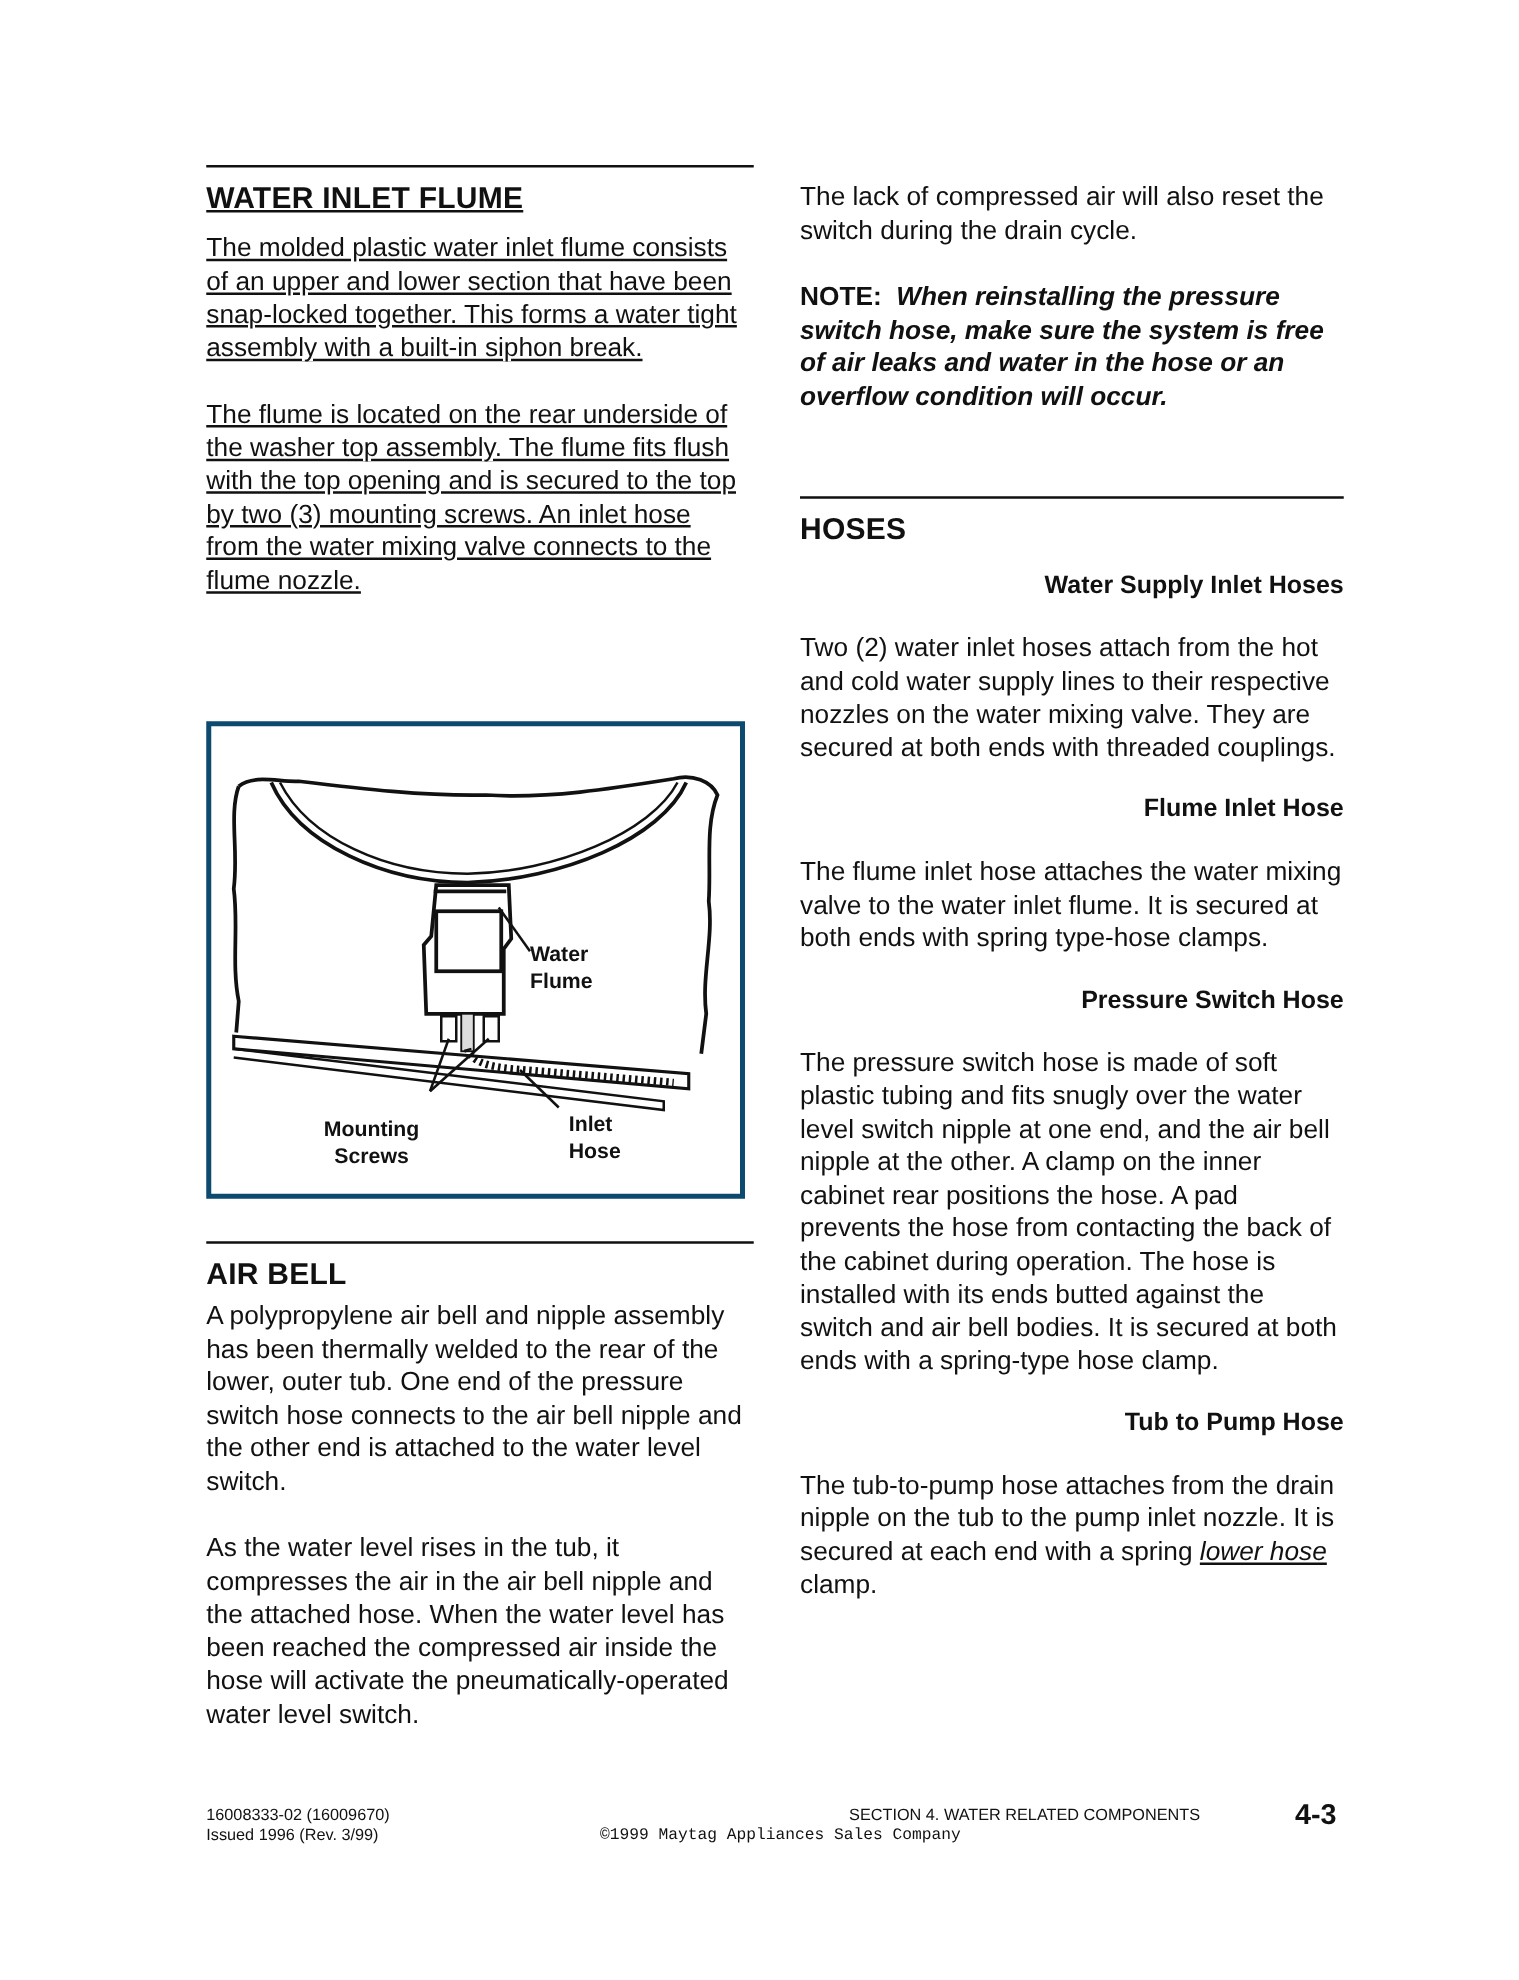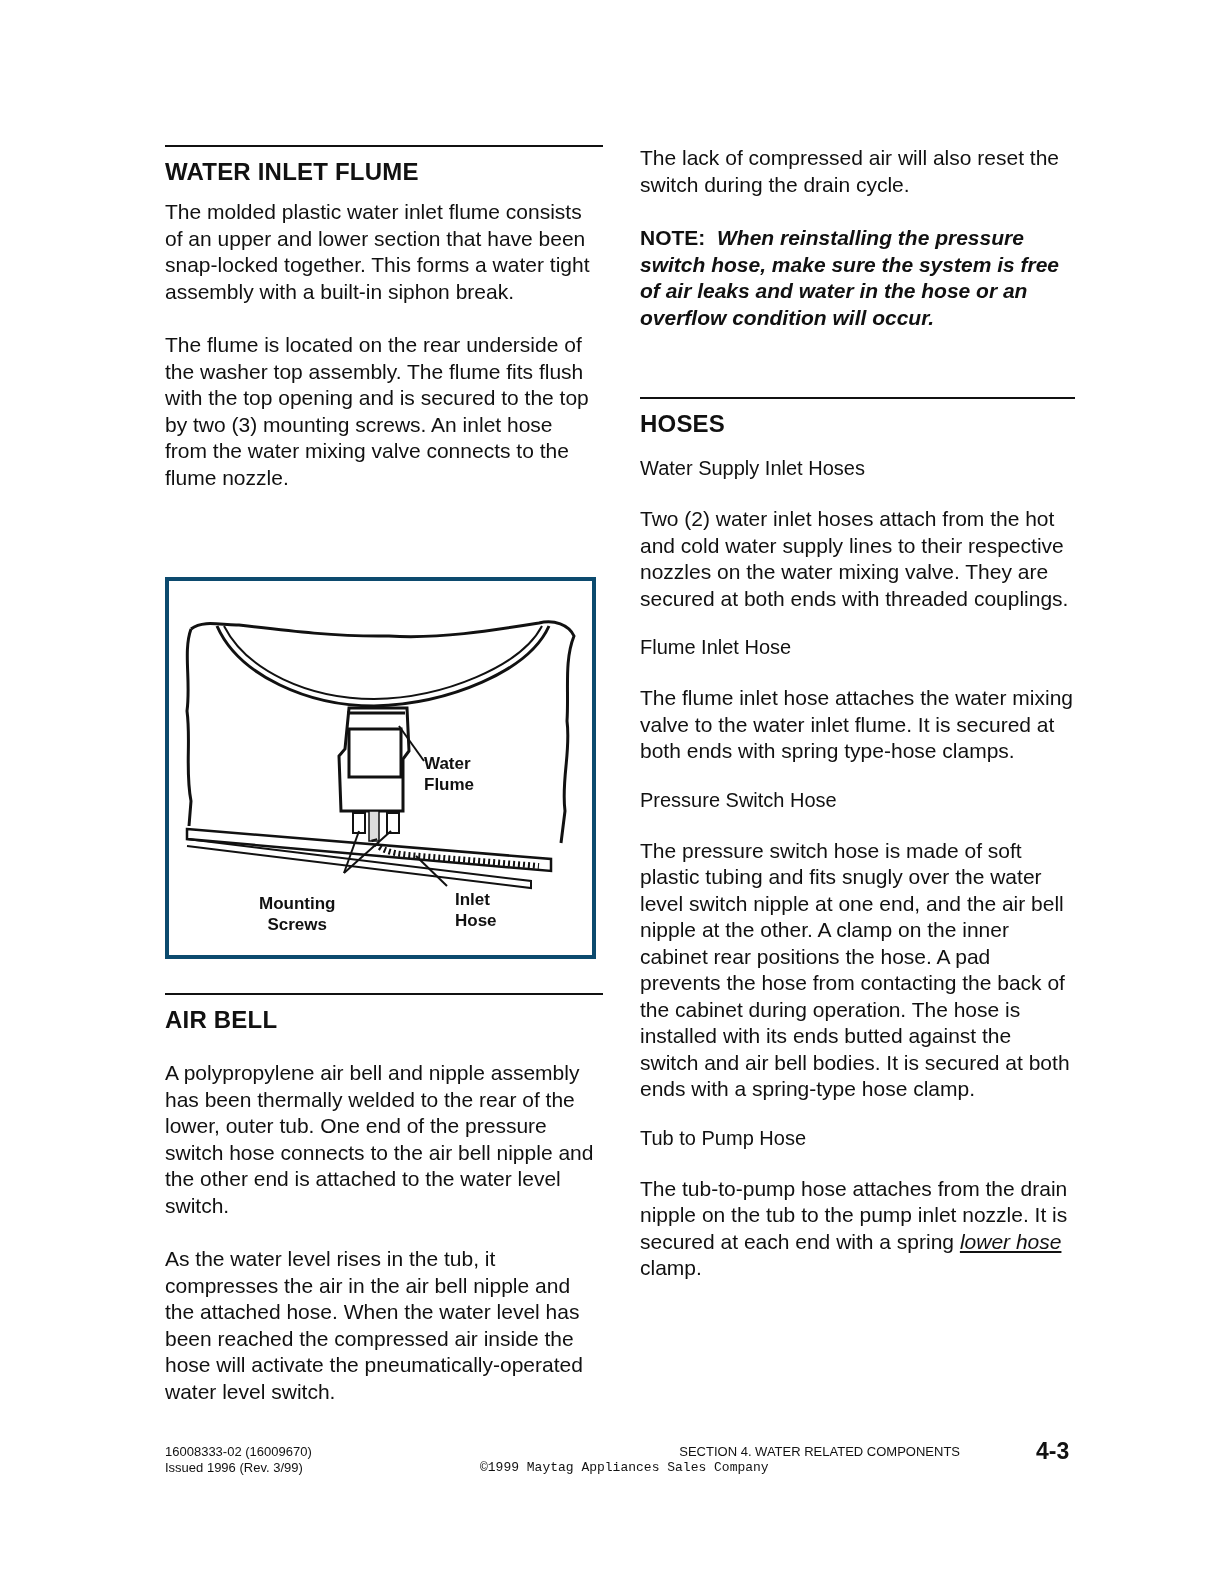--- a/index.html
+++ b/index.html
@@ -8,42 +8,42 @@
     font-family: "Liberation Sans", sans-serif; color: #111;
   }
   .col { position: absolute; width: 438px; }
   .col-left { left: 165px; }
   .col-right { left: 640px; }
   .rule { border-top: 2px solid #111; height: 0; }
   h2 {
     margin: 0; font-size: 24px; font-weight: bold; letter-spacing: 0.2px;
   }
   h3 {
-    margin: 0; font-size: 20px; font-weight: normal;
+    margin: 0; font-size: 20px; font-weight: bold; text-align: right;
   }
   p {
     margin: 0; font-size: 21px; line-height: 26.5px;
   }
   .note { font-weight: bold; }
   .note em { font-style: italic; }
   .figure {
     position: absolute; left: 165px; top: 577px; width: 423px; height: 374px;
     border: 4px solid #0c4a6e;
   }
   .fig-label {
     position: absolute; font-weight: bold; font-size: 17px; line-height: 21px; text-align: center;
   }
   .footer { position: absolute; font-size: 13px; line-height: 16px; font-family: "Liberation Sans Narrow", "Liberation Sans", sans-serif; }
   .pagenum { position: absolute; font-size: 23px; font-weight: bold; }
   u em { font-style: italic; }
 </style>
 </head>
 <body>
 
-<div class="col col-left" style="top:145px;">
+<div class="col col-left" style="top:132px;text-decoration:underline;">
   <div class="rule"></div>
   <h2 style="margin-top:11px;">WATER INLET FLUME</h2>
   <p style="margin-top:13px; width:425px;">The molded plastic water inlet flume consists of an upper and lower section that have been snap-locked together. This forms a water tight assembly with a built-in siphon break.</p>
   <p style="margin-top:27px; width:430px;">The flume is located on the rear underside of the washer top assembly. The flume fits flush with the top opening and is secured to the top by two (3) mounting screws. An inlet hose from the water mixing valve connects to the flume nozzle.</p>
 </div>
 
 <div class="figure">
   <svg width="423" height="374" viewBox="0 0 423 374">
 
     <path d="M 22 48 C 35 38, 55 45, 70 44 C 120 50, 170 56, 220 55 C 270 58, 320 50, 370 42 C 385 38, 400 44, 405 55 C 395 80, 400 110, 398 140 C 402 170, 392 200, 396 230 L 392 262" fill="none" stroke="#111" stroke-width="3"></path>
@@ -80,21 +80,21 @@
   </div>
   <div class="fig-label" style="left:286px; top:308px; text-align:left;">
     <div>Inlet</div>
     <div>Hose</div>
   </div>
 </div>
 
 <div class="col col-left" style="top:993px;">
   <div class="rule"></div>
   <h2 style="margin-top:11px;">AIR BELL</h2>
-  <p style="margin-top:26px; width:430px;">A polypropylene air bell and nipple assembly has been thermally welded to the rear of the lower, outer tub. One end of the pressure switch hose connects to the air bell nipple and the other end is attached to the water level switch.</p>
+  <p style="margin-top:6px; width:430px;">A polypropylene air bell and nipple assembly has been thermally welded to the rear of the lower, outer tub. One end of the pressure switch hose connects to the air bell nipple and the other end is attached to the water level switch.</p>
   <p style="margin-top:27px; width:425px;">As the water level rises in the tub, it compresses the air in the air bell nipple and the attached hose. When the water level has been reached the compressed air inside the hose will activate the pneumatically-operated water level switch.</p>
 </div>
 
 <div class="col col-right" style="top:145px;">
   <p style="width:435px;">The lack of compressed air will also reset the switch during the drain cycle.</p>
   <p class="note" style="margin-top:27px; width:420px;">
     <span>NOTE:</span>&nbsp;
     <em>When reinstalling the pressure switch hose, make sure the system is free of air leaks and water in the hose or an overflow condition will occur.</em>
   </p>
 </div>

